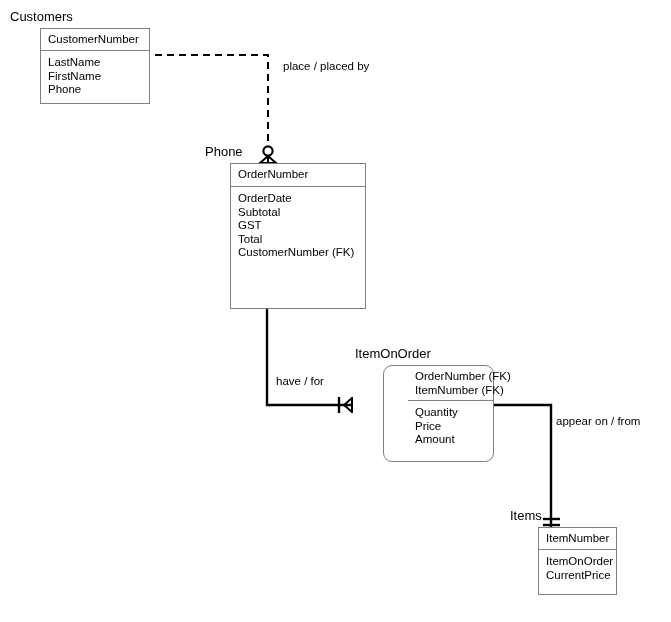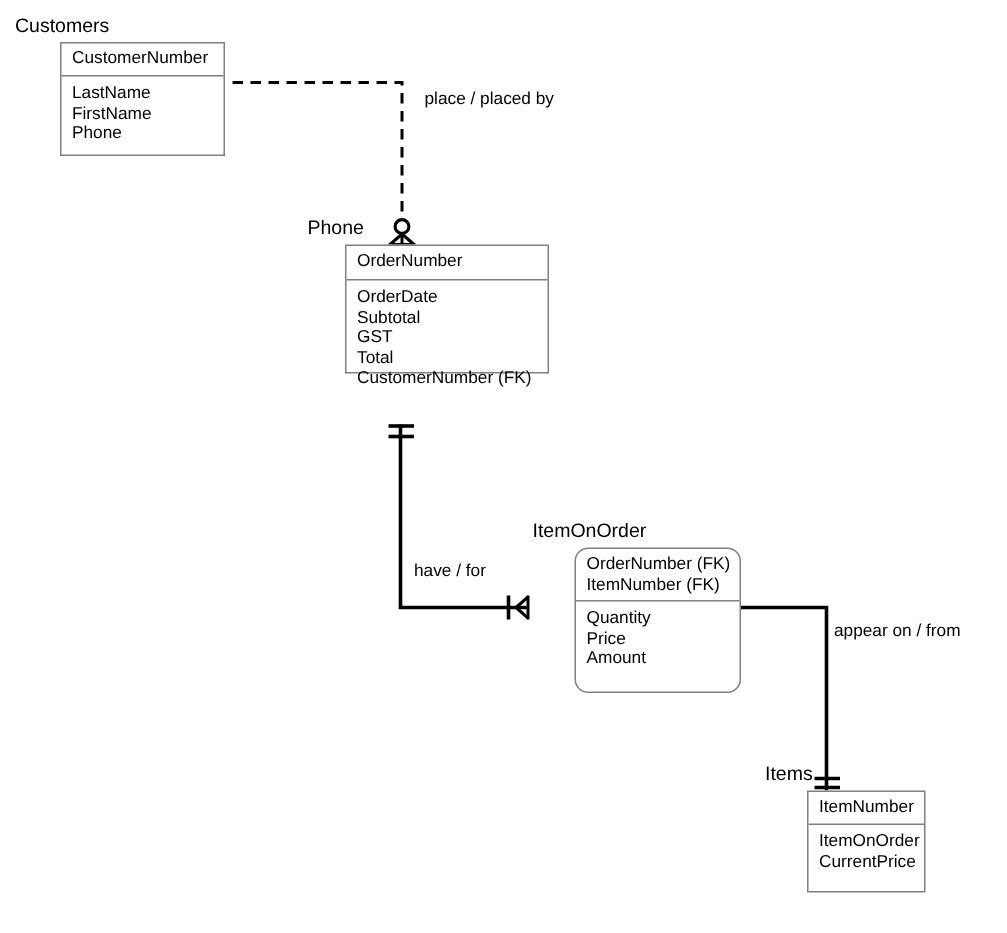--- a/index.html
+++ b/index.html
@@ -30,20 +30,21 @@
   .entity {
     position: absolute;
     border: 1px solid #808080;
     background: #ffffff;
     box-sizing: border-box;
     z-index: 3;
     margin-left: 32px;
   }
   .entity.rounded {
     border-radius: 9px;
+    padding-left: 24px;
   }
   .entity .pk-band {
     border-bottom: 1px solid #808080;
     padding: 4px 6px 4px 7px;
     box-sizing: border-box;
   }
   .entity .attr-band {
     padding: 5px 6px 5px 7px;
     box-sizing: border-box;
   }
@@ -134,21 +135,21 @@
     <div class="pk-band" style="height:22px;">
       <div class="field">CustomerNumber</div>
     </div>
     <div class="attr-band">
       <div class="field">LastName</div>
       <div class="field">FirstName</div>
       <div class="field">Phone</div>
     </div>
   </div>
 
-  <div class="entity" style="left:198px; top:163px; width:136px; height:86px;">
+  <div class="entity" style="left:198px; top:163px; width:136px; height:146px;">
     <div class="pk-band" style="height:23px;">
       <div class="field">OrderNumber</div>
     </div>
     <div class="attr-band">
       <div class="field">OrderDate</div>
       <div class="field">Subtotal</div>
       <div class="field">GST</div>
       <div class="field">Total</div>
       <div class="field">CustomerNumber (FK)</div>
     </div>

